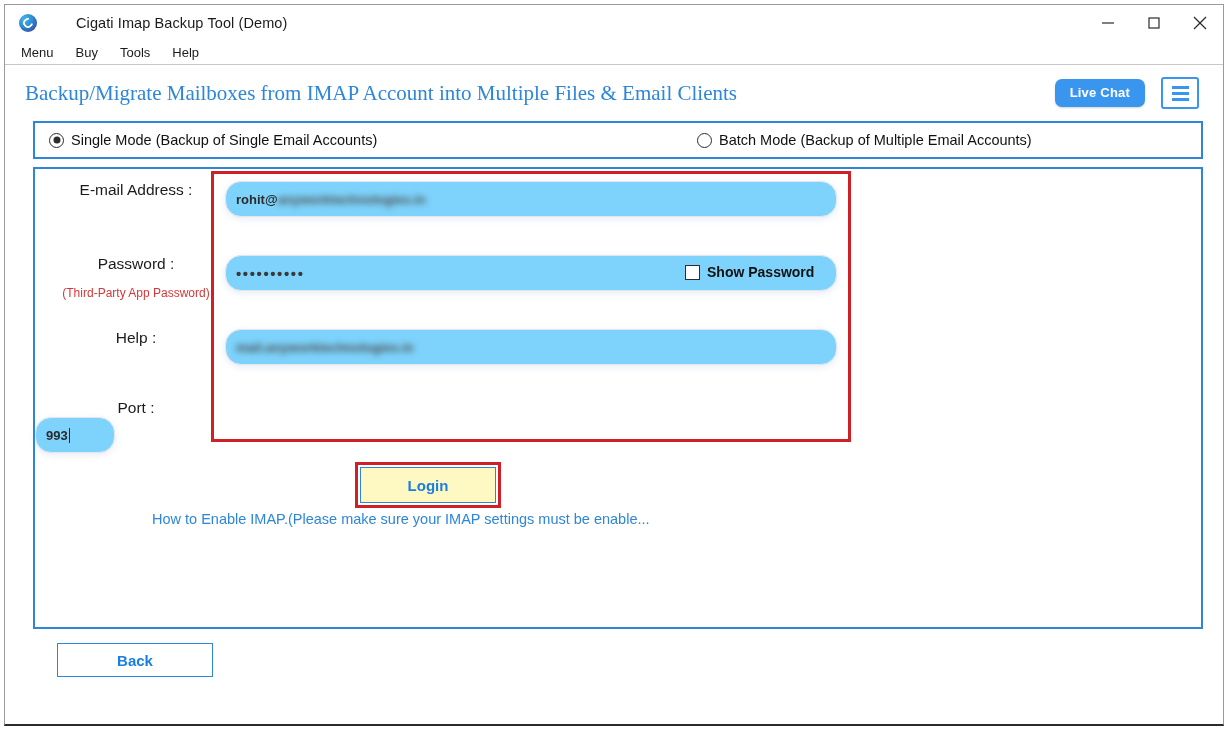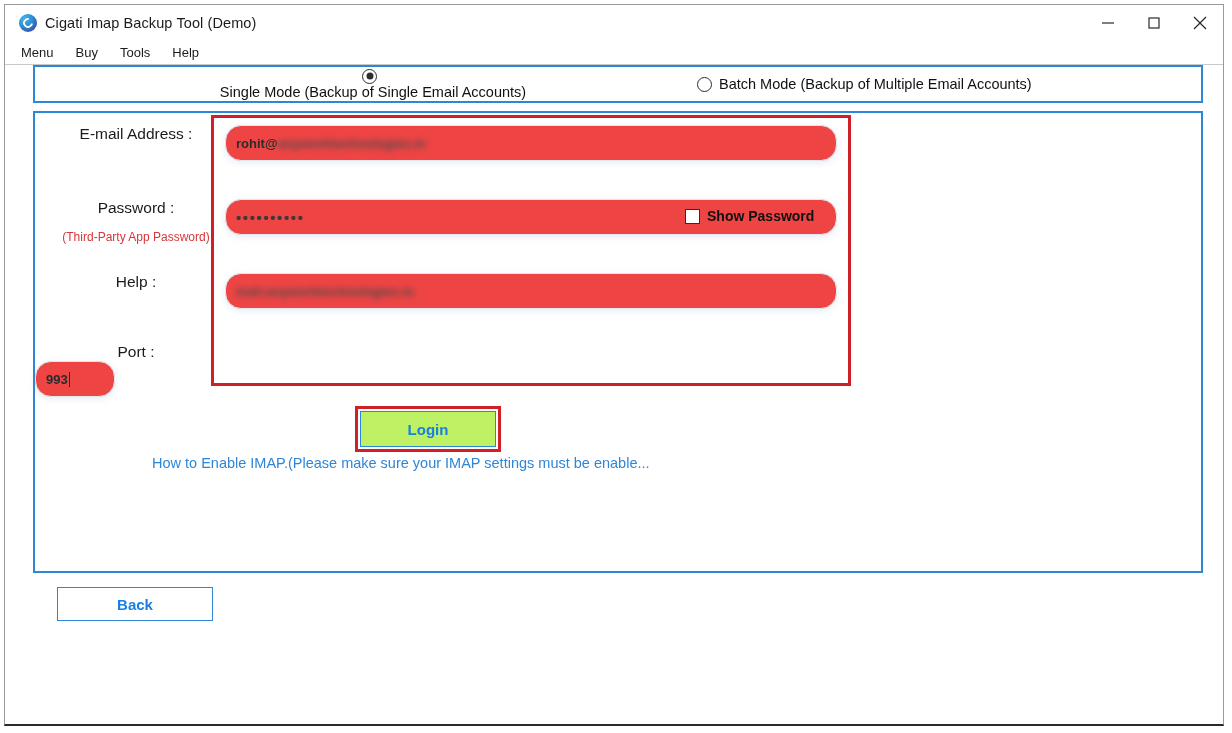--- a/index.html
+++ b/index.html
@@ -58,20 +58,21 @@
     border: 2px solid #ffffff;
     border-right-color: transparent;
     box-sizing: border-box;
     transform: rotate(-35deg);
   }
   .app-title {
     font-size: 14.5px;
     color: #1b1b1b;
     letter-spacing: 0.1px;
     white-space: nowrap;
+    margin-left: 31px;
   }
   .win-controls {
     position: absolute;
     right: 0;
     top: 0;
     height: 36px;
     display: flex;
     align-items: center;
   }
   .win-btn {
@@ -158,21 +159,21 @@
     border: 2px solid #2e86d8;
     box-sizing: border-box;
     display: flex;
     align-items: center;
   }
   .mode-option {
     display: flex;
     align-items: center;
     white-space: nowrap;
   }
-  .mode-option.single { margin-left: 14px; width: 648px; flex-direction: column; }
+  .mode-option.single { margin-left: 14px; width: 648px; }
   .radio {
     width: 15px;
     height: 15px;
     border: 1.6px solid #2d2d2d;
     border-radius: 50%;
     box-sizing: border-box;
     margin-right: 7px;
     position: relative;
     flex: 0 0 auto;
     background: #ffffff;
@@ -224,21 +225,21 @@
   }
   .field-sublabel {
     font-size: 12px;
     color: #d6373a;
     white-space: nowrap;
     margin-top: 13px;
   }
 
   .text-input {
     box-sizing: border-box;
-    background: #ef4444;
+    background: #7dd3fc;
     border: 1px solid #e3e6ea;
     border-radius: 16px;
     box-shadow: 0 2px 7px rgba(100,140,200,0.17);
     height: 36px;
     display: flex;
     align-items: center;
     padding: 0 10px;
     font-size: 13px;
     font-weight: bold;
     color: #2b2b2b;
@@ -295,21 +296,21 @@
     font-size: 14px;
     font-weight: bold;
     color: #111111;
   }
 
   .login-btn {
     position: absolute;
     width: 136px;
     height: 36px;
     border: 1.6px solid #2e86d8;
-    background: #bef264;
+    background: #fef9c3;
     box-sizing: border-box;
     display: flex;
     align-items: center;
     justify-content: center;
     font-size: 15px;
     font-weight: bold;
     color: #1a7fe0;
   }
 
   .imap-link {
@@ -370,20 +371,29 @@
     </div>
   </div>
 
   <div class="menubar">
     <div class="menu-item">Menu</div>
     <div class="menu-item">Buy</div>
     <div class="menu-item">Tools</div>
     <div class="menu-item">Help</div>
   </div>
 
+  <div class="header-band">
+    <div class="header-title">Backup/Migrate Mailboxes from IMAP Account into Multiple Files &amp; Email Clients</div>
+    <div class="live-chat-btn">Live Chat</div>
+    <div class="hamburger-btn">
+      <span></span>
+        <span></span>
+        <span></span>
+    </div>
+  </div>
 
   <div class="mode-bar">
     <div class="mode-option single">
       <div class="radio checked"></div>
       <div class="mode-label">Single Mode (Backup of Single Email Accounts)</div>
     </div>
     <div class="mode-option">
       <div class="radio"></div>
       <div class="mode-label">Batch Mode (Backup of Multiple Email Accounts)</div>
     </div>

